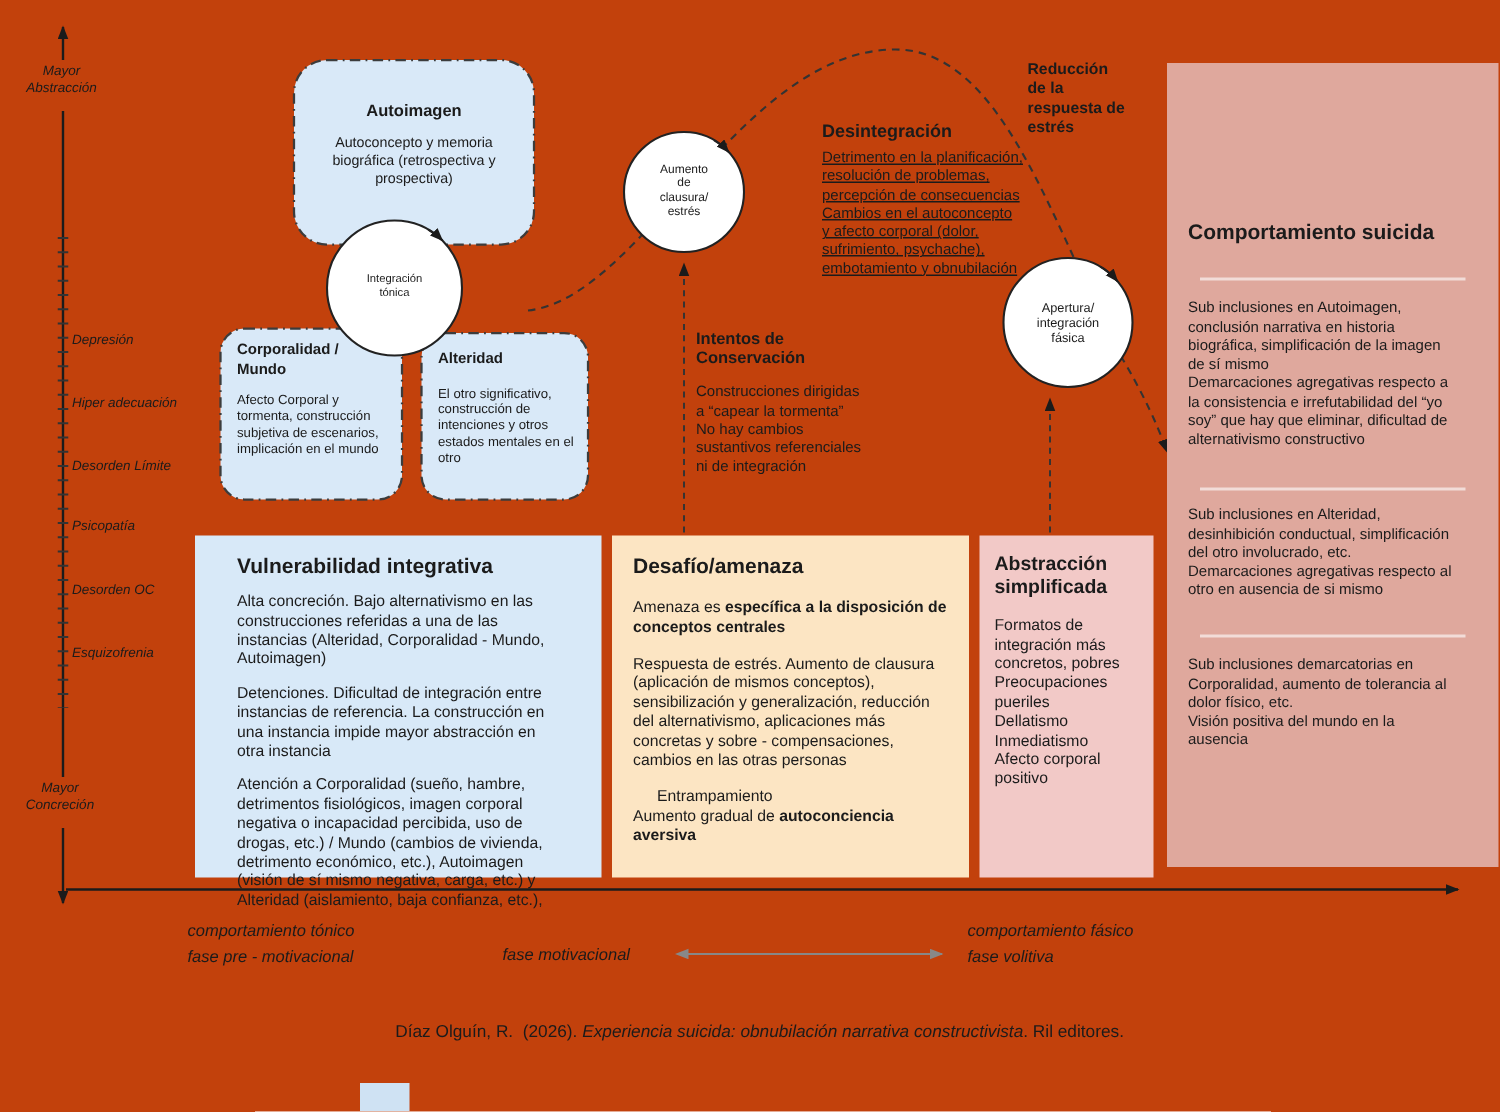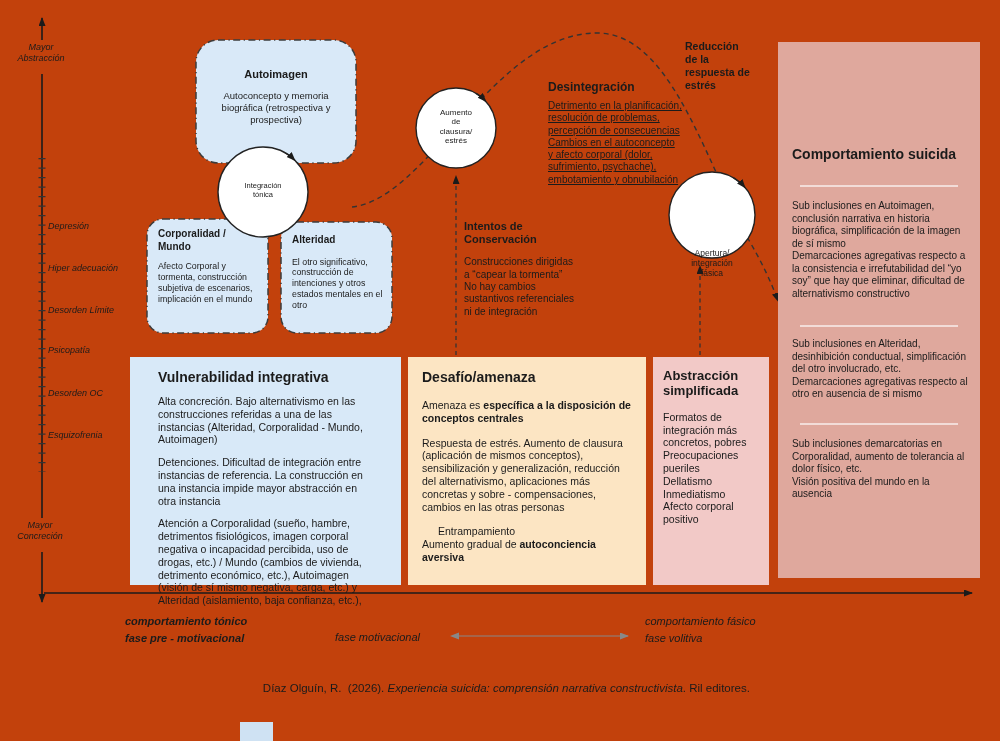--- a/index.html
+++ b/index.html
@@ -111,21 +111,21 @@
     <div class="t" style="font-size:10px;">Alteridad</div>
     <div class="bd" style="font-size:8.8px;margin-top:10px;">El otro significativo, construcción de intenciones y otros estados mentales en el otro</div>
   </div>
 
   <div class="abs circ-lbl pre" style="left:233px;top:182px;width:60px;font-size:7.5px;">Integración
 tónica</div>
   <div class="abs circ-lbl pre" style="left:421px;top:108px;width:70px;font-size:8px;">Aumento
 de
 clausura/
 estrés</div>
-  <div class="abs circ-lbl pre" style="left:672px;top:200px;width:80px;font-size:8.5px;margin-top:48px;">Apertura/
+  <div class="abs circ-lbl pre" style="left:672px;top:200px;width:80px;font-size:8.5px;">Apertura/
 integración
 fásica</div>
 
   <div class="abs" style="left:548px;top:80px;width:134px;">
     <div class="ann-title" style="font-size:12px;">Desintegración</div>
     <div class="pre" style="font-size:10px;line-height:1.23;margin-top:6px;text-decoration:underline;">Detrimento en la planificación, resolución de problemas, percepción de consecuencias
 Cambios en el autoconcepto y afecto corporal (dolor, sufrimiento, psychache), embotamiento y obnubilación</div>
   </div>
   <div class="abs ann-title pre" style="left:685px;top:40px;width:70px;font-size:10.5px;line-height:1.25;">Reducción
 de la
@@ -155,38 +155,38 @@
 
   <div class="abs sbox" style="left:653px;top:357px;width:116px;height:228px;background:#f2c9c7;padding:12px 10px;">
     <div class="t" style="font-size:13px;">Abstracción simplificada</div>
     <p class="pre" style="margin-top:12px;">Formatos de integración más concretos, pobres
 Preocupaciones pueriles
 Dellatismo
 Inmediatismo
 Afecto corporal positivo</p>
   </div>
 
-  <div class="abs sbox" style="left:778px;top:42px;width:202px;height:536px;background:#dfa89d;">
+  <div class="abs sbox" style="left:778px;top:42px;width:221px;height:536px;background:#dfa89d;">
     <div class="t abs" style="left:14px;top:104px;width:180px;">Comportamiento suicida</div>
     <div class="divider" style="top:143px;"></div>
     <div class="abs pre" style="left:14px;top:158px;width:180px;font-size:10px;line-height:1.25;">Sub inclusiones en Autoimagen, conclusión narrativa en historia biográfica, simplificación de la imagen de sí mismo
 Demarcaciones agregativas respecto a la consistencia e irrefutabilidad del “yo soy” que hay que eliminar, dificultad de alternativismo constructivo</div>
     <div class="divider" style="top:283px;"></div>
     <div class="abs pre" style="left:14px;top:296px;width:180px;font-size:10px;line-height:1.25;">Sub inclusiones en Alteridad, desinhibición conductual, simplificación del otro involucrado, etc.
 Demarcaciones agregativas respecto al otro en ausencia de si mismo</div>
     <div class="divider" style="top:381px;"></div>
     <div class="abs pre" style="left:14px;top:396px;width:180px;font-size:10px;line-height:1.25;">Sub inclusiones demarcatorias en Corporalidad, aumento de  tolerancia al dolor físico, etc.
 Visión positiva del mundo en la ausencia</div>
   </div>
 
-  <div class="abs phase-lbl pre" style="left:125px;top:613px;font-weight:bold;">comportamiento tónico
+  <div class="abs phase-lbl pre" style="left:125px;top:613px;">comportamiento tónico
 fase pre - motivacional</div>
   <div class="abs phase-lbl" style="left:335px;top:629px;">fase motivacional</div>
   <div class="abs phase-lbl pre" style="left:645px;top:613px;">comportamiento fásico
 fase volitiva</div>
 
   <div class="abs ctr citation" style="left:0;top:670px;width:1000px;">
-    <span>Díaz Olguín, R.  (2026). </span><span class="it">Experiencia suicida: comprensión narrativa constructivista</span><span>. Ril editores.</span>
+    <span>Díaz Olguín, R.  (2026). </span><span class="it">Experiencia suicida: obnubilación narrativa constructivista</span><span>. Ril editores.</span>
   </div>
 
   <div class="abs" style="left:240px;top:722px;width:33px;height:19px;background:#cfe2f3;"></div>
 
 </div>
 
 </body></html>

